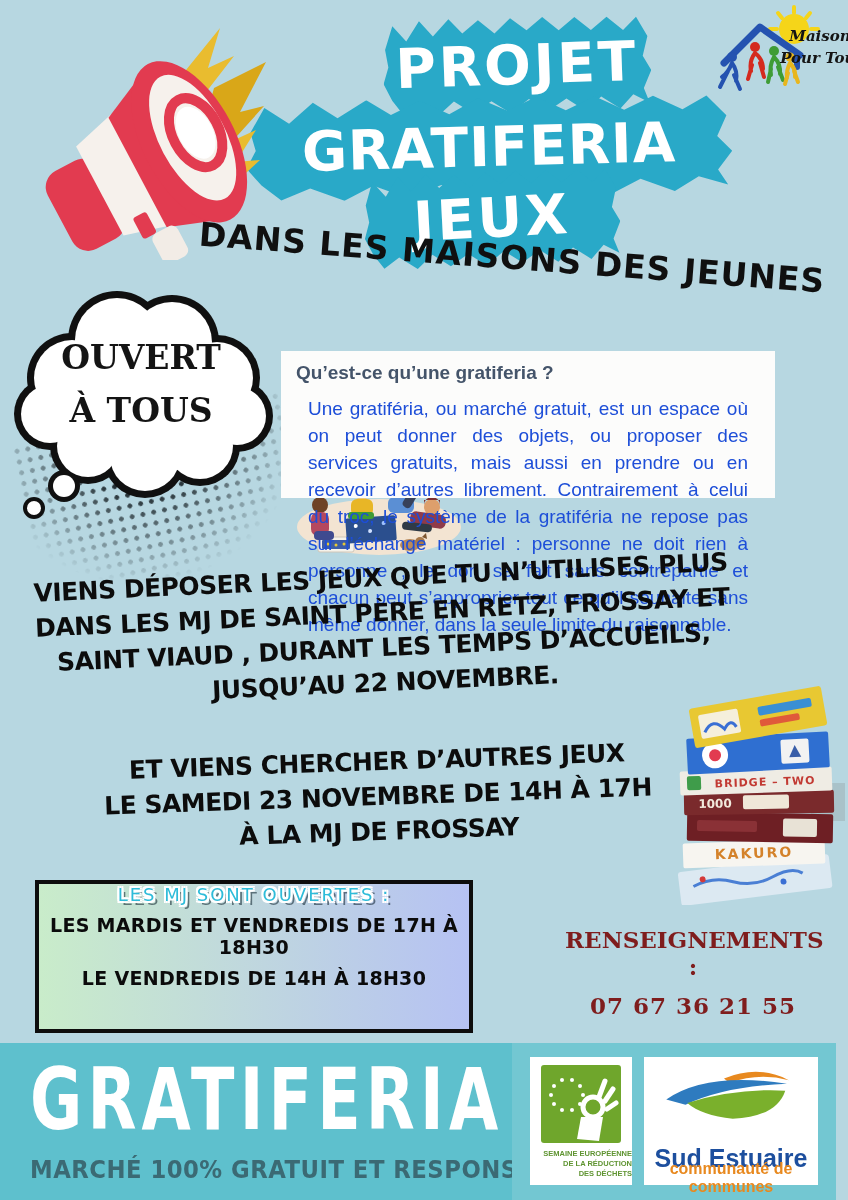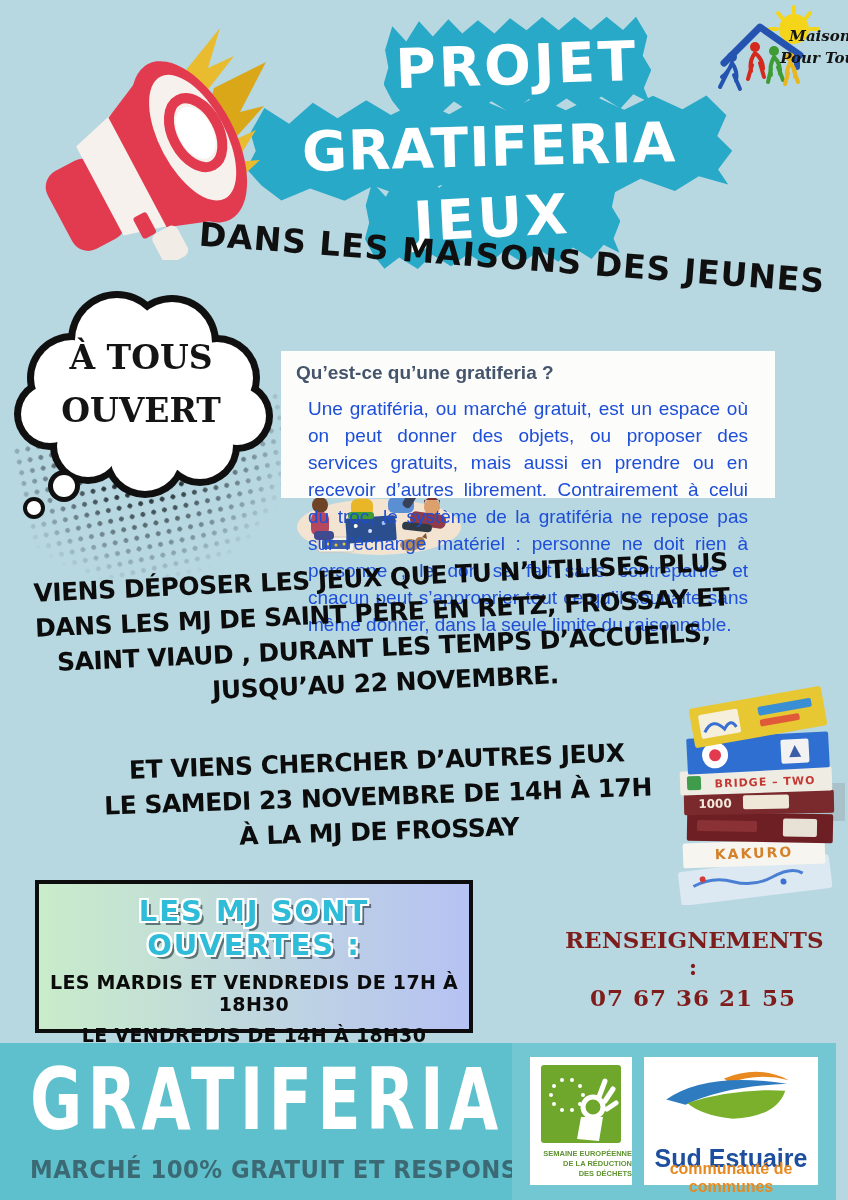--- a/index.html
+++ b/index.html
@@ -58,32 +58,32 @@
   .para-1{left:24px;top:560px;width:718px;font-size:25px;transform:rotate(-2.6deg);}
   .para-2{left:58px;top:744px;width:640px;font-size:25px;transform:rotate(-2deg);}
 
   
   .schedule{
     left:35px;top:880px;width:438px;height:153px;box-sizing:border-box;
     border:4px solid #0d0d0d;background:linear-gradient(90deg,#c9ecca,#b6c2f3);
     text-align:center;z-index:5;
   }
   .schedule-title{
-    margin-top:10px;font-size:29px;font-weight:bold;color:#2ebcd9;letter-spacing:2px;
+    margin-top:0;font-size:18px;font-weight:normal;color:#2ebcd9;letter-spacing:2px;
     text-shadow:-2px -2px 0 #fff,2px -2px 0 #fff,-2px 2px 0 #fff,2px 2px 0 #fff,0 -2px 0 #fff,0 2px 0 #fff,-2px 0 0 #fff,2px 0 0 #fff,4px 4px 0 rgba(10,30,40,.55);
   }
   .schedule-line{font-size:19px;font-weight:bold;color:#0b0b0b;margin-top:9px;letter-spacing:0.3px;}
 
   
   .contact{
     left:565px;top:926px;width:256px;text-align:center;z-index:5;
     font-family:"DejaVu Serif",serif;font-weight:bold;color:#7f1d1d;
   }
   .contact .label{font-size:23px;}
-  .contact .phone{font-size:23px;margin-top:4px;letter-spacing:1px;}
+  .contact .phone{font-size:23px;margin-top:12px;letter-spacing:1px;}
 
   
   .banner-left{left:0;top:1043px;width:512px;height:157px;background:#5ec0cd;z-index:5;}
   .banner-right{left:512px;top:1043px;width:324px;height:157px;background:#73c7d2;z-index:5;}
   .brand{
     position:absolute;left:30px;top:6px;color:#ffffff;font-weight:bold;
     font-size:86px;letter-spacing:7px;transform:scaleX(0.74);transform-origin:left center;
     white-space:nowrap;
   }
   .tagline{
@@ -186,22 +186,22 @@
         <circle cx="198" cy="168" r="33"></circle>
       <circle cx="143" cy="178" r="35"></circle>
         <circle cx="86" cy="168" r="31"></circle>
         <circle cx="48" cy="136" r="29"></circle>
       <circle cx="62" cy="208" r="11"></circle>
         <circle cx="32" cy="230" r="7"></circle>
       <rect x="60" y="70" width="160" height="95" rx="40"></rect>
     </g>
   </svg>
   <div class="abs bubble-text">
+    <div>OUVERT</div>
     <div>À TOUS</div>
-    <div>OUVERT</div>
   </div>
 
   <div class="abs infobox">
     <h2>Qu’est-ce qu’une gratiferia ?</h2>
     <p>Une gratiféria, ou marché gratuit, est un espace où on peut donner des objets, ou proposer des services gratuits, mais aussi en prendre ou en recevoir d’autres librement. Contrairement à celui du troc, le système de la gratiféria ne repose pas sur l’échange matériel : personne ne doit rien à personne ; le don se fait sans contrepartie et chacun peut s’approprier tout ce qu’il souhaite sans même donner, dans la seule limite du raisonnable.</p>
   </div>
 
   <svg class="abs" style="left:290px;top:479px;z-index:4;" width="178" height="82" viewBox="0 0 178 82">
     <ellipse cx="89" cy="48" rx="82" ry="28" fill="#f3e4d2"></ellipse>
     <rect x="28" y="58" width="36" height="15" rx="2" fill="#f5f2ea" stroke="#cfc6b8" stroke-width="1"></rect>

